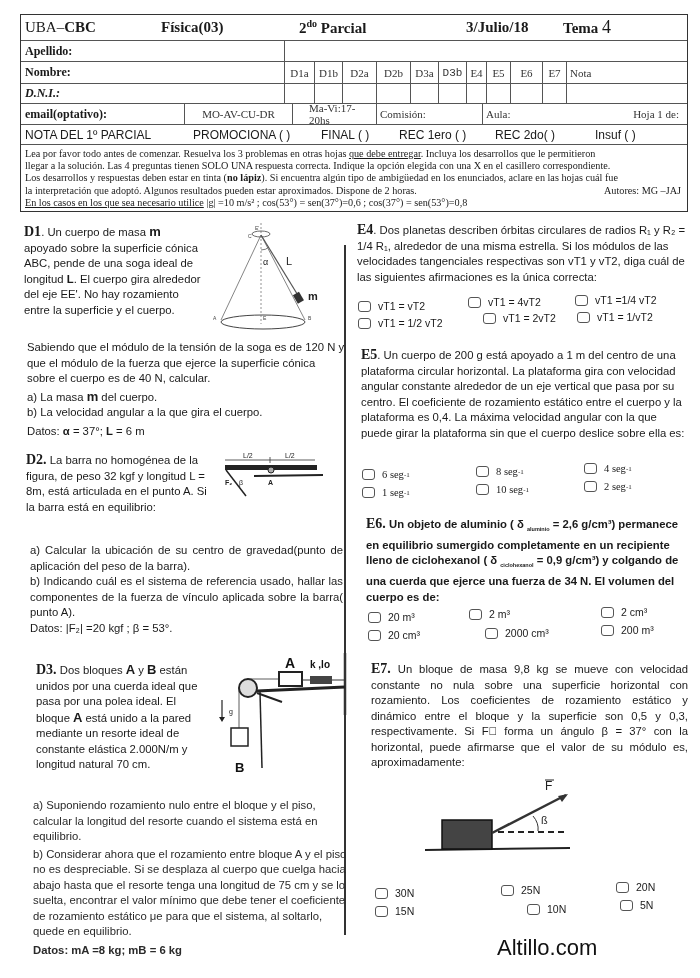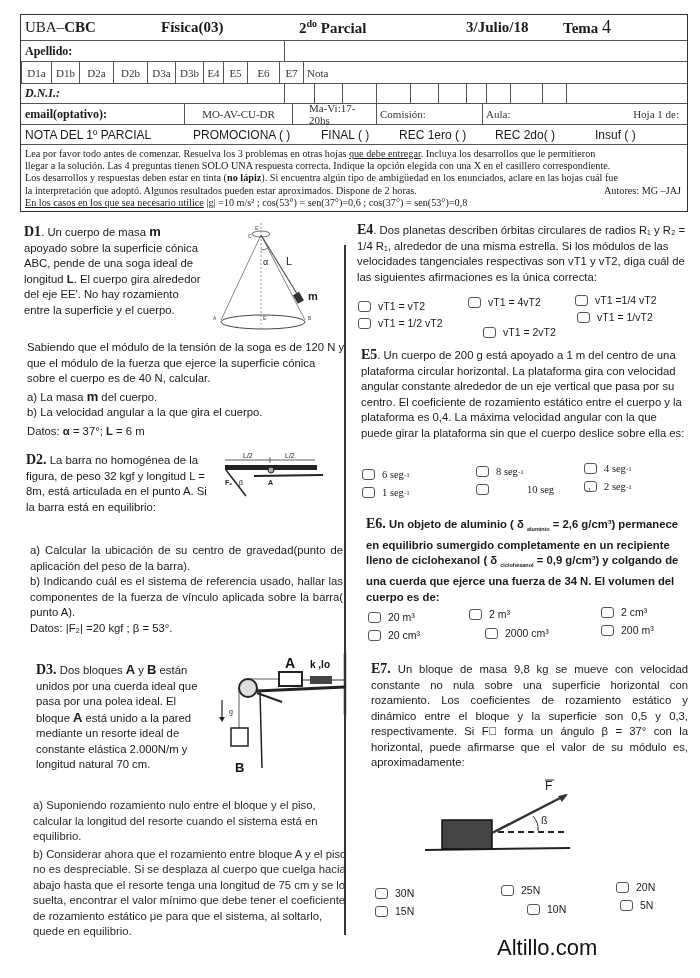--- a/index.html
+++ b/index.html
@@ -42,26 +42,27 @@
     <span style="left:140px;">Física(03)</span>
     <span style="left:278px;"><span style="position:static;">2</span><sup style="font-size:10px;position:static;">do</sup><span style="position:static;"> Parcial</span></span>
     <span style="left:430px;margin-left:15px;">3/Julio/18</span>
     <span style="left:542px;"><span style="position:static;">Tema</span> <span style="position:static;font-size:18px;font-weight:normal;">4</span></span>
   </div>
   <div class="hrow" style="height:21px;">
     <div class="lab" style="width:263px;">Apellido:</div>
     <div class="cell" style="flex:1;"></div>
   </div>
   <div class="hrow" style="height:22px;">
+    <div class="lab" style="width:263px;">Nombre:</div>
     <div class="cell" style="width:30px;">D1a</div>
     <div class="cell" style="width:28px;">D1b</div>
     <div class="cell" style="width:34px;">D2a</div>
     <div class="cell" style="width:34px;">D2b</div>
     <div class="cell" style="width:28px;">D3a</div>
-    <div class="cell" style="width:28px;">D3b</div>
+    <div class="cell" style="width:28px;font-family:Liberation Mono, monospace;">D3b</div>
     <div class="cell" style="width:20px;">E4</div>
     <div class="cell" style="width:24px;">E5</div>
     <div class="cell" style="width:32px;">E6</div>
     <div class="cell" style="width:24px;">E7</div>
     <div class="cell" style="flex:1;justify-content:flex-start;padding-left:3px;">Nota</div>
   </div>
   <div class="hrow" style="height:20px;">
     <div class="lab" style="width:263px;font-style:italic;">D.N.I.:</div>
     <div class="cell" style="width:30px;"></div>
     <div class="cell" style="width:28px;"></div>
@@ -177,20 +178,21 @@
   <polygon points="19,67 25,67 22,72" fill="#222"></polygon>
   <text x="29" y="64" font-size="7" fill="#222">g</text>
   <text x="85" y="18" font-size="14" font-weight="bold" fill="#111">A</text>
   <text x="110" y="18" font-size="10" font-weight="bold" fill="#111">k ,lo</text>
   <text x="35" y="122" font-size="13" font-weight="bold" fill="#111">B</text>
 </svg>
 
 <div class="q" style="left:33px;top:798px;width:315px;color:#2a2a2a;">
   <div>a) Suponiendo rozamiento nulo entre el bloque y el piso, calcular la longitud del resorte cuando el sistema está en equilibrio.</div>
   <div style="margin-top:2px;">b) Considerar ahora que el rozamiento entre bloque A y el piso no es despreciable. Si se desplaza al cuerpo que cuelga hacia abajo hasta que el resorte tenga una longitud de 75 cm y se lo suelta, encontrar el valor mínimo que debe tener el coeficiente de rozamiento estático μe para que el sistema, al soltarlo, quede en equilibrio.</div>
+  <div class="bold" style="margin-top:3px;">Datos: mA =8 kg; mB = 6 kg</div>
 </div>
 
 <div class="q" style="left:357px;top:222px;width:330px;">
   <span class="qn">E4</span><span>. Dos planetas describen órbitas circulares de radios R₁ y R₂ = 1/4 R₁, alrededor de una misma estrella. Si los módulos de las velocidades tangenciales respectivas son vT1 y vT2, diga cuál de las siguientes afirmaciones es la única correcta:</span>
 </div>
 <div>
   <div class="opt" style="left:358px;top:300px;">
       <span class="box"></span>
       <span>vT1 = vT2</span>
     </div>
@@ -199,21 +201,21 @@
       <span>vT1 = 4vT2</span>
     </div>
   <div class="opt" style="left:575px;top:294px;">
       <span class="box"></span>
       <span>vT1 =1/4 vT2</span>
     </div>
   <div class="opt" style="left:358px;top:317px;">
       <span class="box"></span>
       <span>vT1 = 1/2 vT2</span>
     </div>
-  <div class="opt" style="left:471px;top:326px;padding-left:12px;">
+  <div class="opt" style="left:471px;top:312px;padding-left:12px;">
       <span class="box"></span>
       <span>vT1 = 2vT2</span>
     </div>
   <div class="opt" style="left:577px;top:311px;">
       <span class="box"></span>
       <span>vT1 = 1/vT2</span>
     </div>
 </div>
 
 <div class="q" style="left:361px;top:347px;width:326px;">
@@ -233,21 +235,21 @@
   <div class="opt serif" style="left:584px;top:463px;">
       <span class="box"></span>
       <span>4 seg</span>
       <sup>-1</sup>
     </div>
   <div class="opt serif" style="left:362px;top:487px;">
       <span class="box"></span>
       <span>1 seg</span>
       <sup>-1</sup>
     </div>
-  <div class="opt serif" style="left:476px;top:484px;gap:31px;">
+  <div class="opt serif" style="left:476px;top:484px;">
       <span class="box"></span>
       <span>10 seg</span>
       <sup>-1</sup>
     </div>
   <div class="opt serif" style="left:584px;top:481px;">
       <span class="box"></span>
       <span>2 seg</span>
       <sup>-1</sup>
     </div>
 </div>

